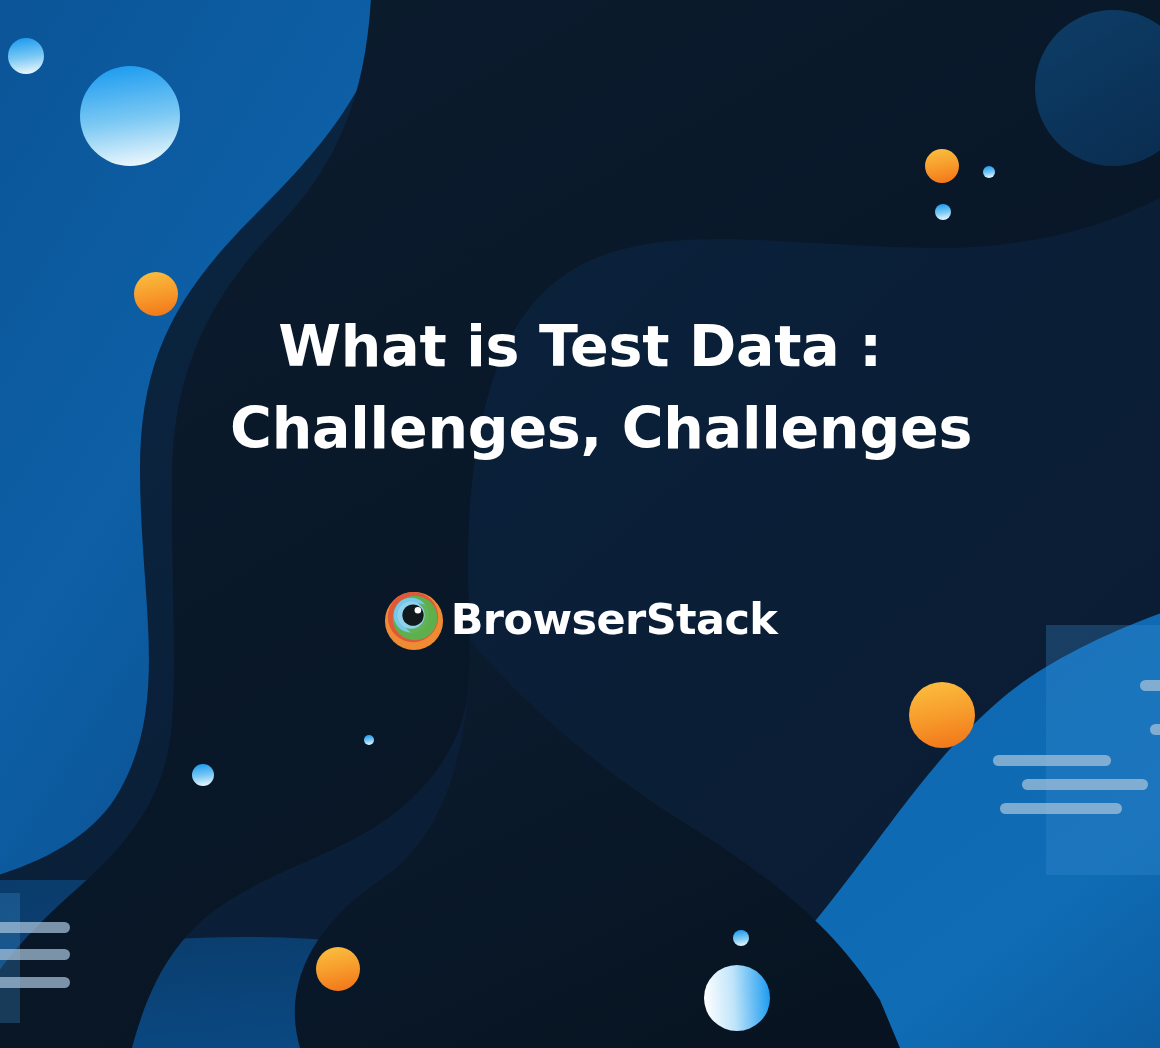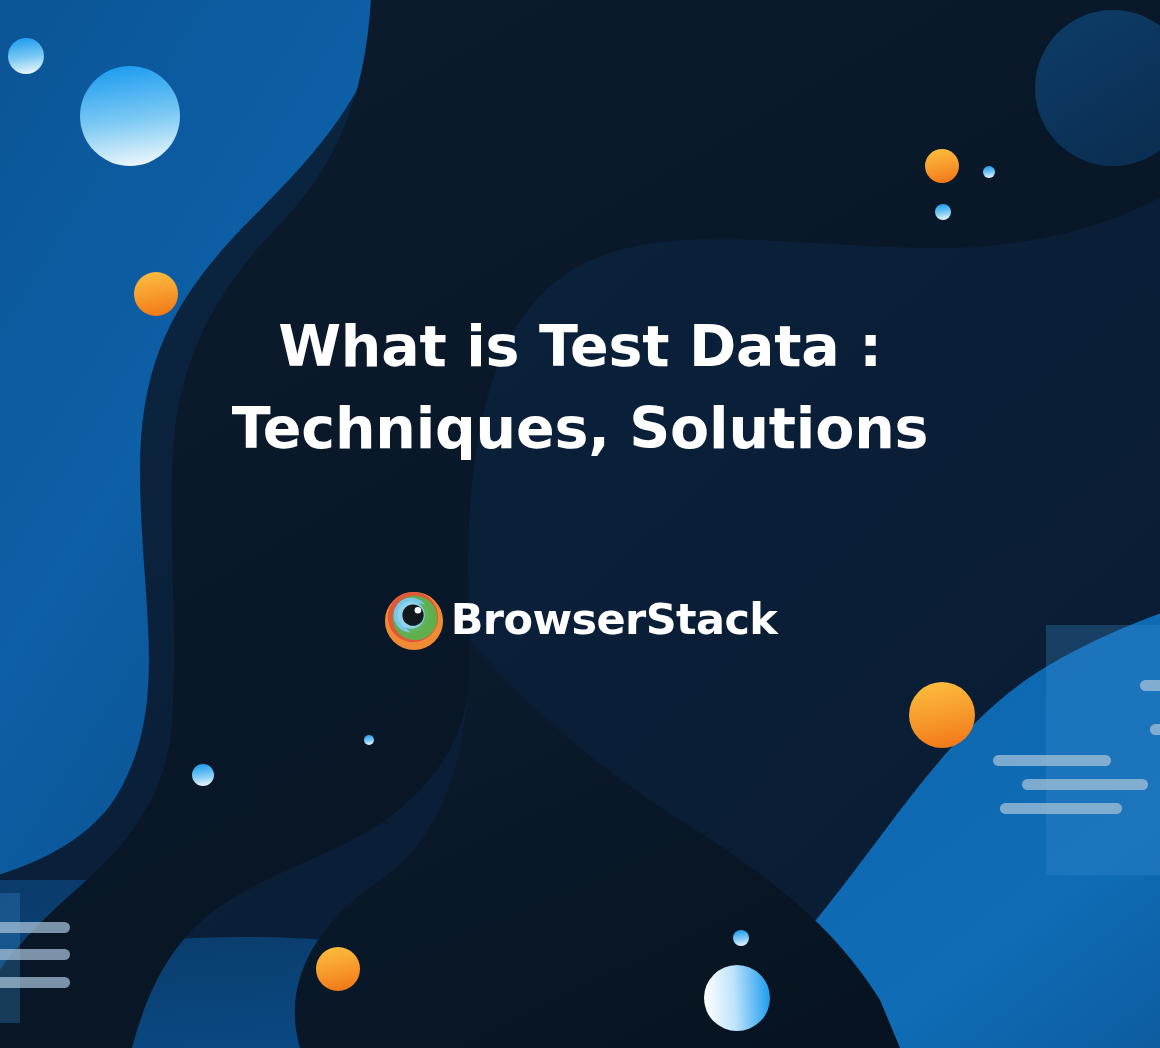--- a/index.html
+++ b/index.html
@@ -195,21 +195,21 @@
     <circle cx="203" cy="775" r="11" fill="url(#gDotBlue)"></circle>
     <circle cx="741" cy="938" r="8" fill="url(#gDotBlue)"></circle>
     <circle cx="338" cy="969" r="22" fill="url(#gOrange)"></circle>
     <circle cx="737" cy="998" r="33" fill="url(#gDotBlueLR)"></circle>
   </svg>
 
   <div id="content">
 
     <h1 id="title">
       <span class="tline">What is Test Data :</span>
-      <span class="tline">Techniques, Solutions</span>
+      <span class="tline">Challenges, Challenges</span>
     </h1>
 
     <div id="logo-lockup">
 
       <svg id="logo-mark" viewBox="0 0 64 64">
         <circle cx="32" cy="34" r="30" fill="#ef8b33"></circle>
         <circle cx="31" cy="30" r="26" fill="#e0573c"></circle>
         <circle cx="33" cy="31" r="23" fill="#5fb04c"></circle>
         <circle cx="29" cy="28" r="18" fill="#77c7e9"></circle>
         <circle cx="37" cy="32" r="16" fill="#5fb04c" opacity="0.92"></circle>

